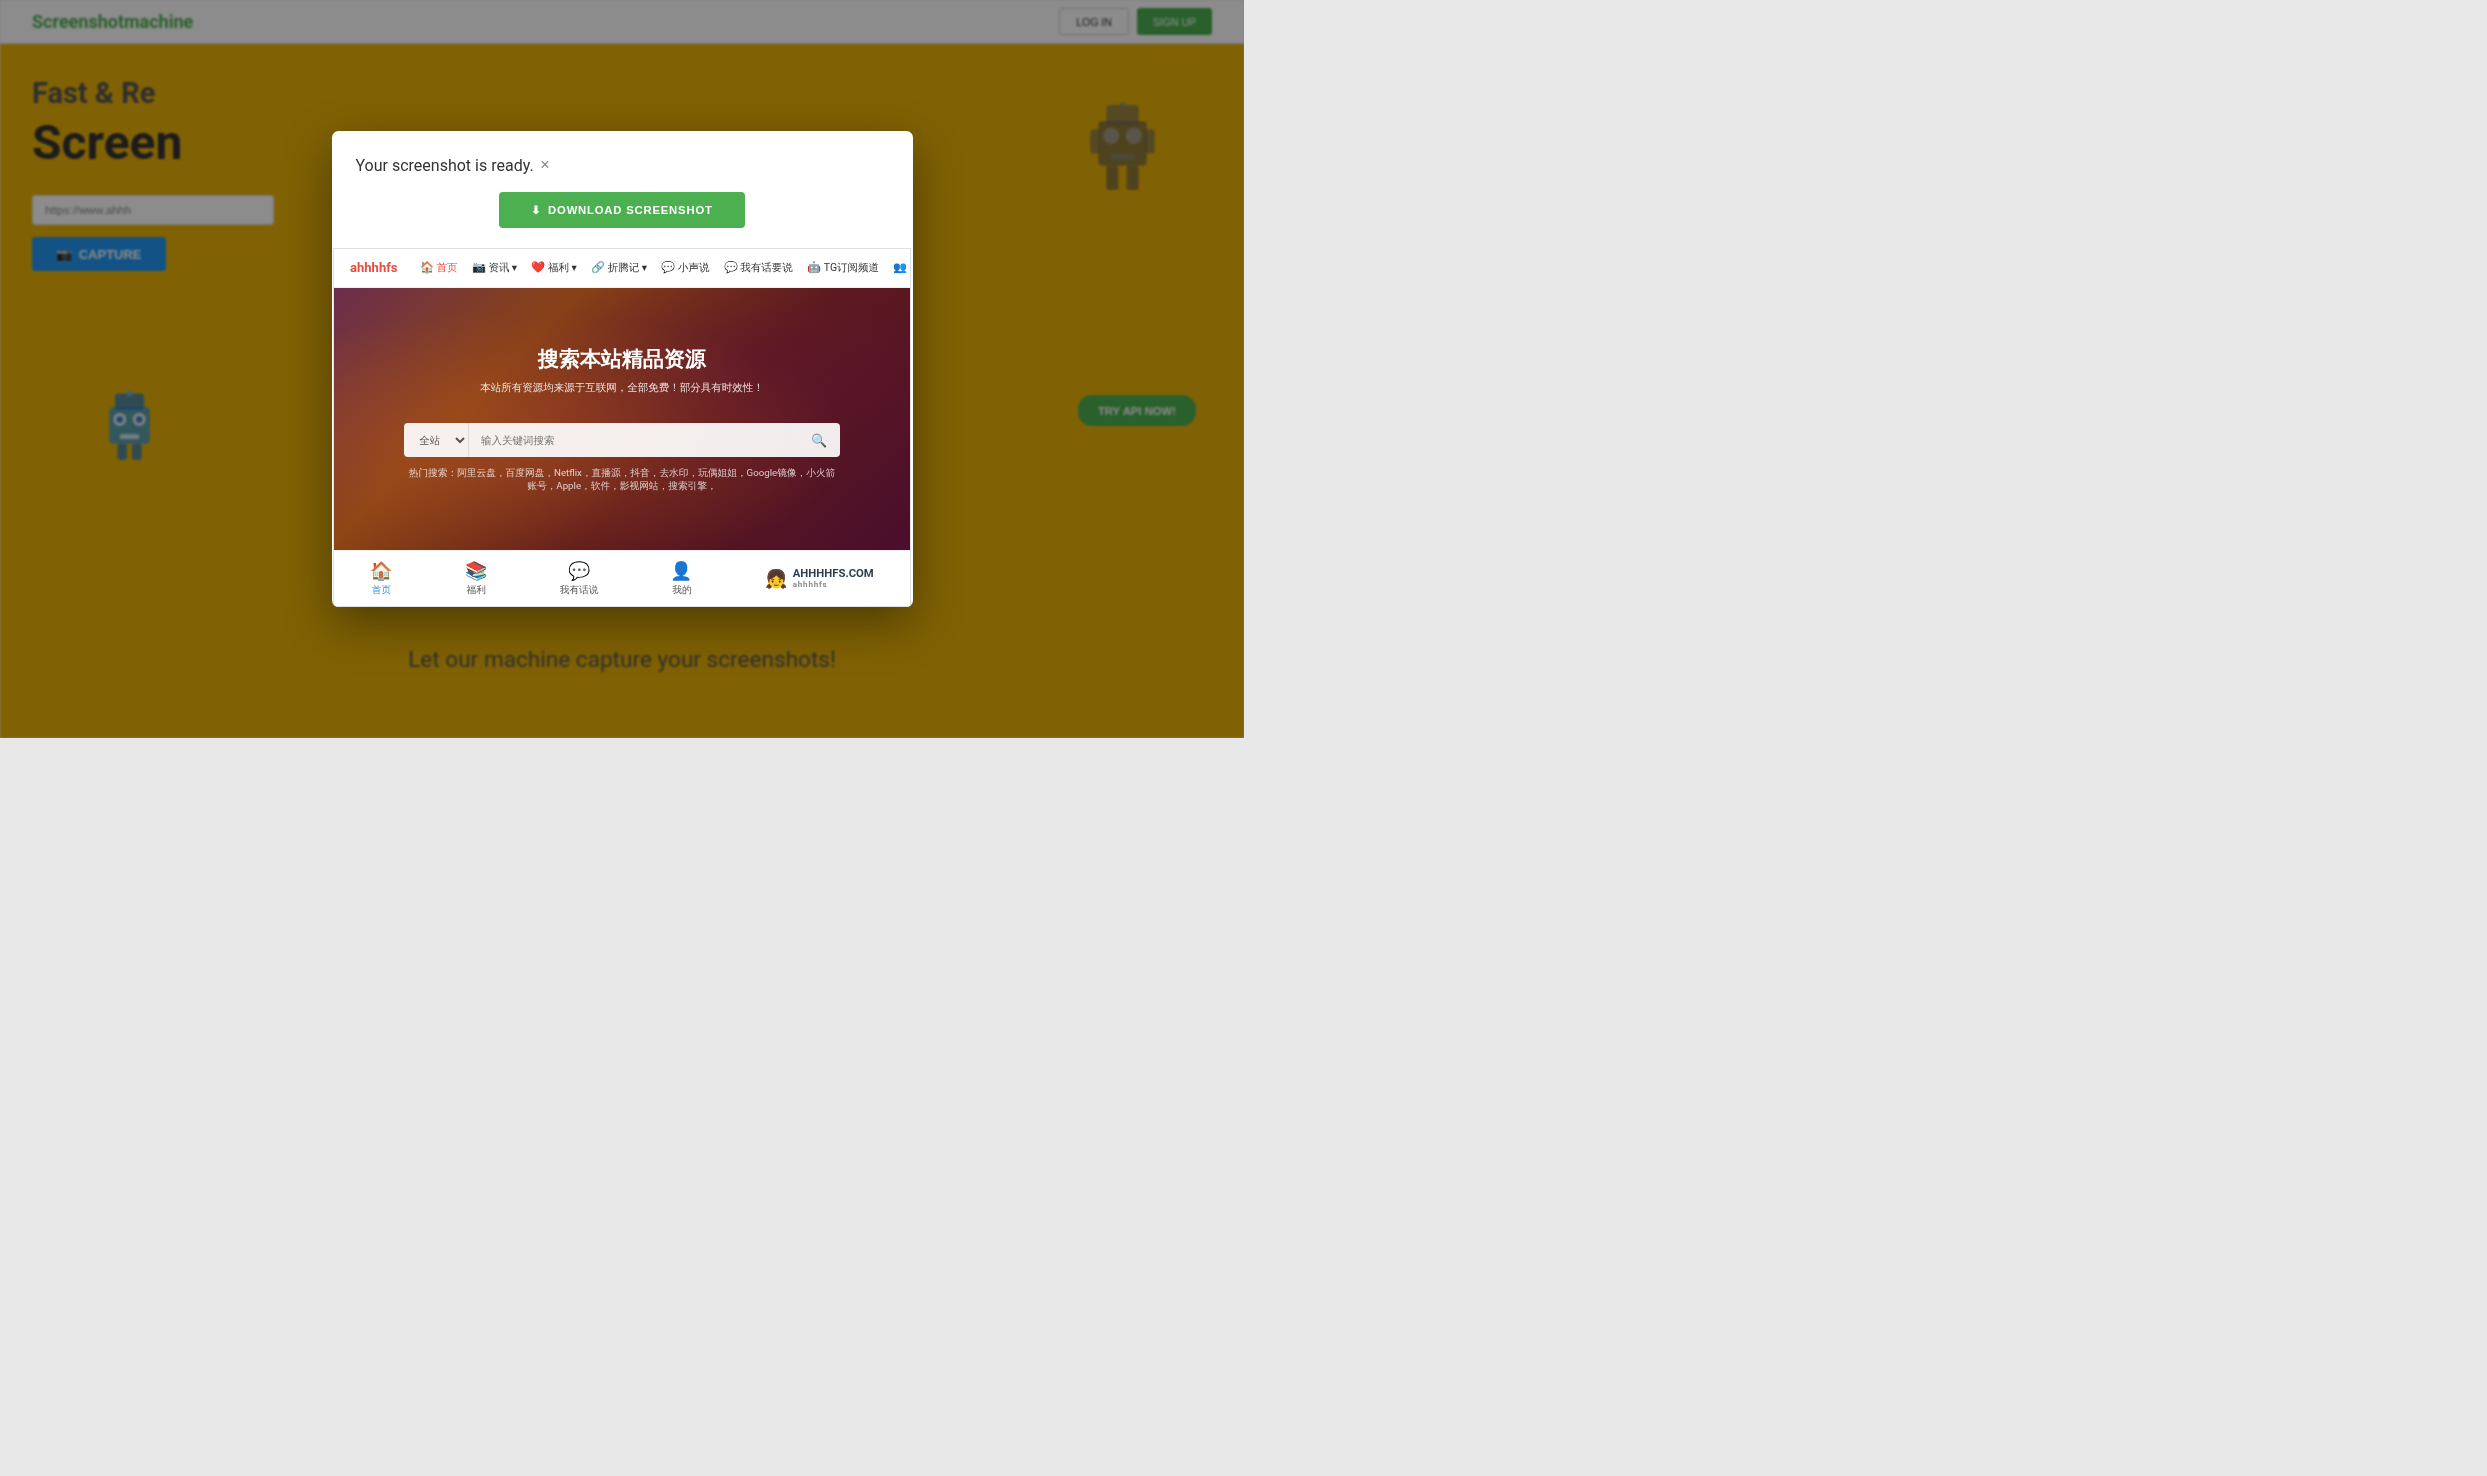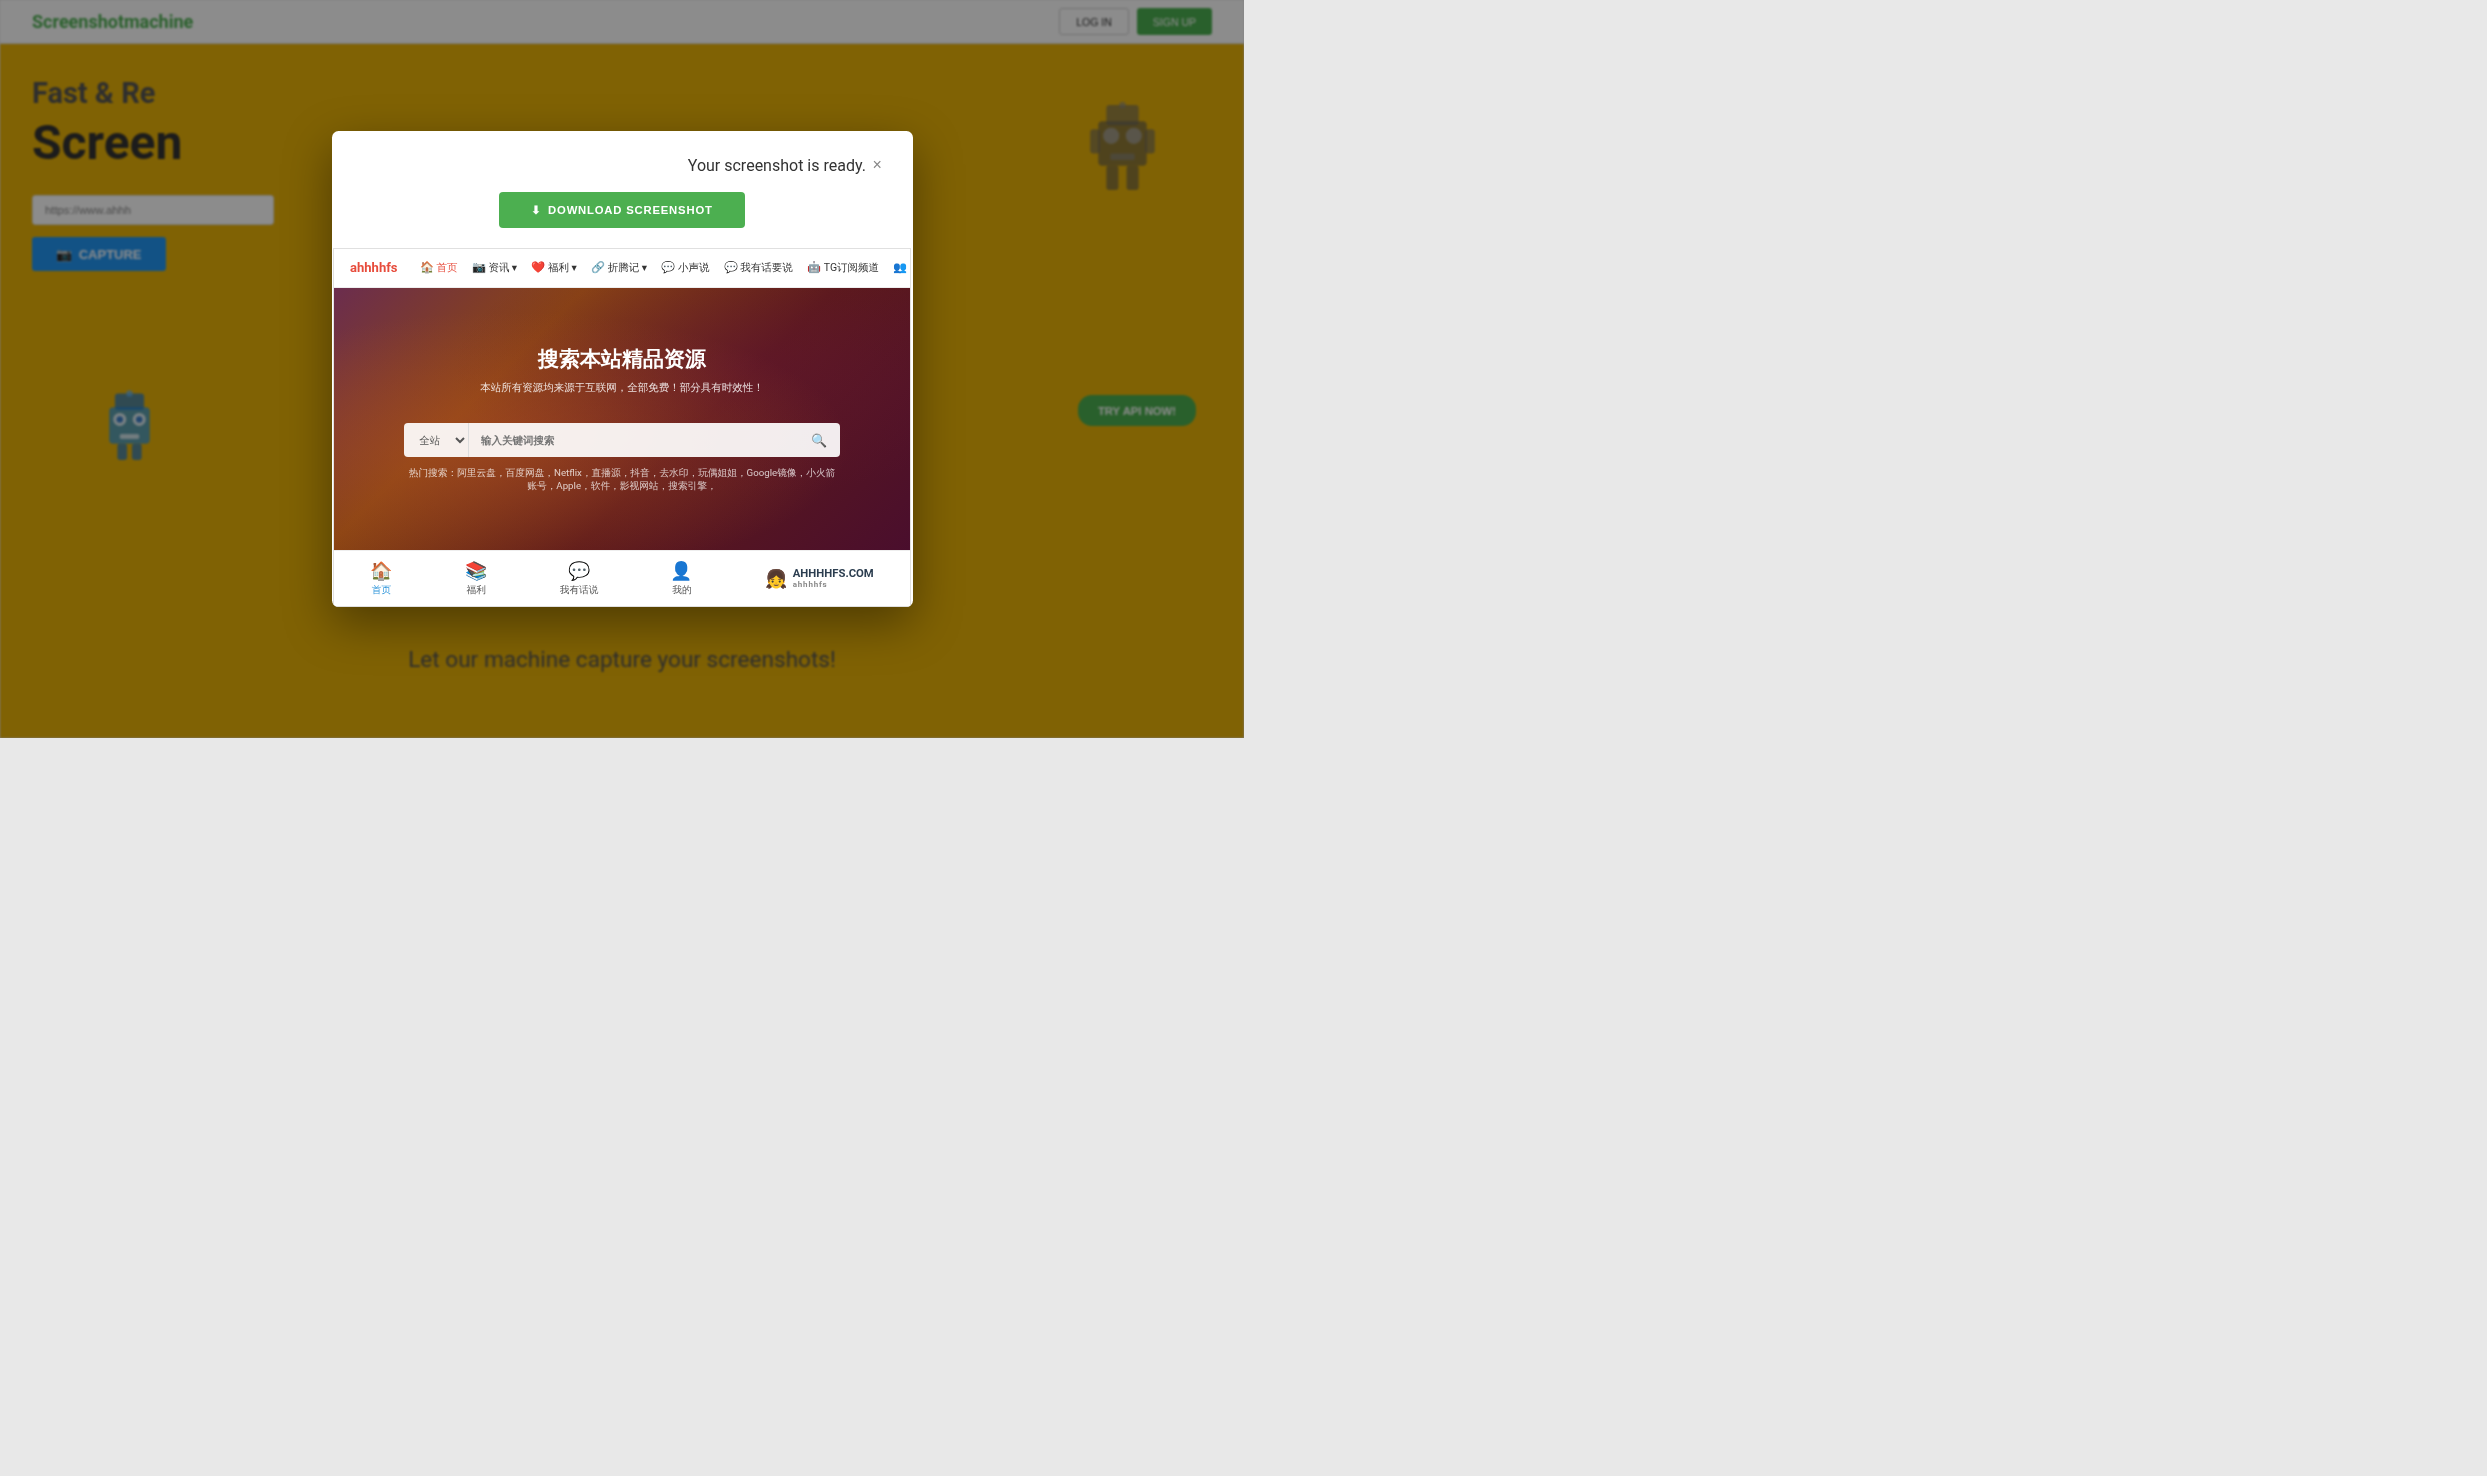--- a/index.html
+++ b/index.html
@@ -197,21 +197,21 @@
       max-height: 686px;
       box-shadow: 0 16px 48px rgba(0,0,0,0.4);
       position: relative;
       overflow: hidden;
     }
 
     .modal-header {
       padding: 22.6px 24px 16px 24px;
       display: flex;
       align-items: center;
-      justify-content: flex-end;
+      justify-content: flex-start;
     }
 
     .modal-title {
       font-size: 16px;
       color: #333;
     }
 
     .modal-close {
       width: 22.6px; height: 22.6px;
       border: none;
@@ -350,21 +350,20 @@
     }
 
     .ss-search-input {
       flex: 1;
       padding: 9.7px 12px;
       border: none;
       background: transparent;
       font-size: 10.5px;
       outline: none;
       color: #888;
-      font-weight: bold;
     }
 
     .ss-search-btn {
       padding: 9.7px 12px;
       border: none;
       background: transparent;
       font-size: 13px;
       color: #555;
       cursor: pointer;
     }

